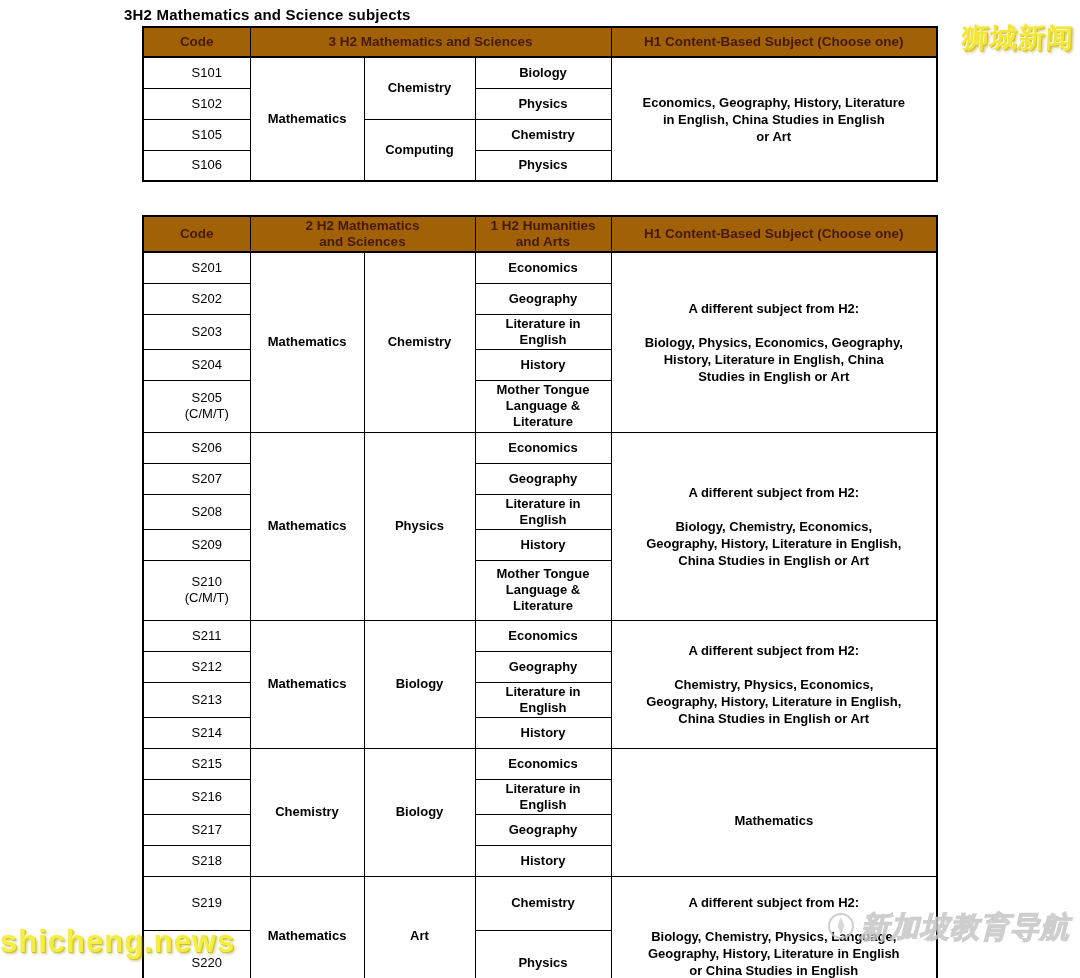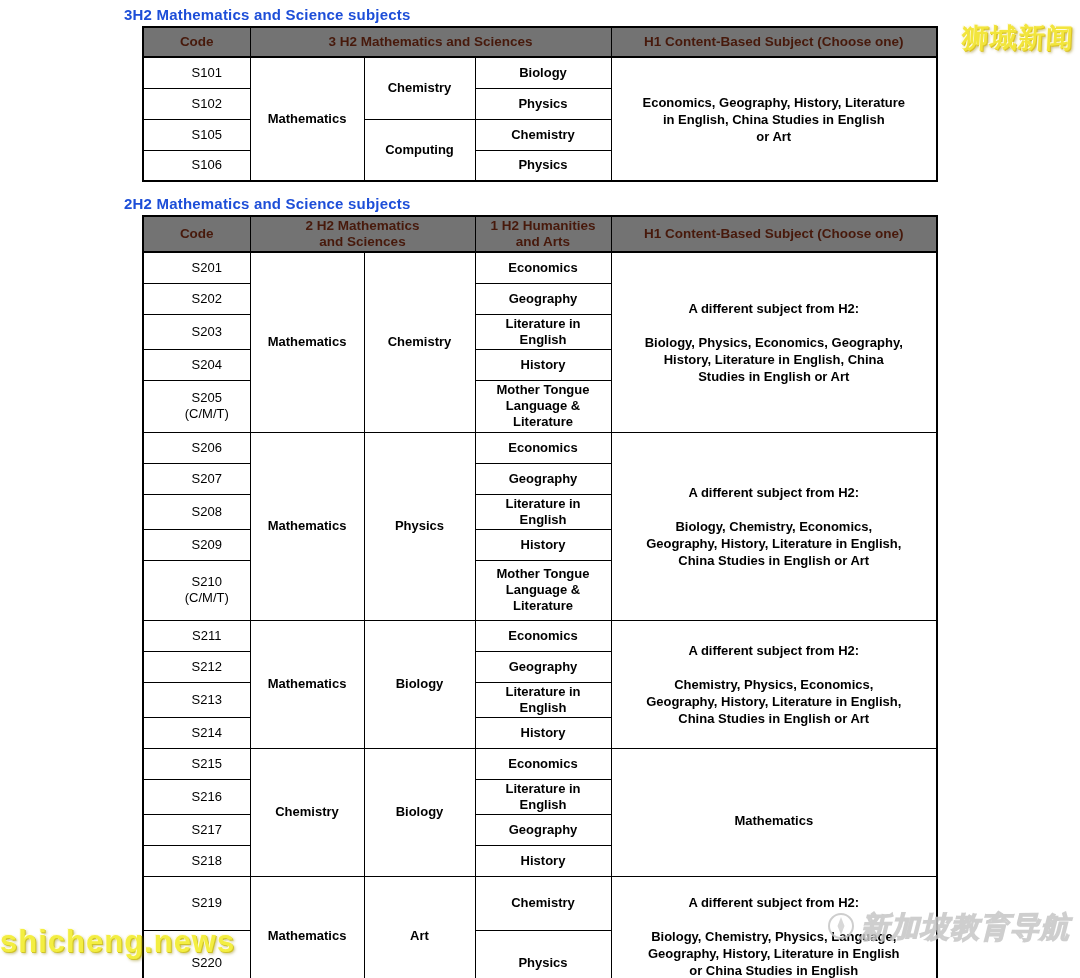--- a/index.html
+++ b/index.html
@@ -1,29 +1,29 @@
 <!DOCTYPE html>
 <html><head>
 <meta charset="utf-8">
 <style>
   html,body{margin:0;padding:0;background:#fff;}
   .page{position:relative;width:1080px;height:978px;background:#ffffff;overflow:hidden;
         font-family:"Liberation Sans","DejaVu Sans",sans-serif;color:#000;}
 
-  .tbl-title{position:absolute;left:124px;font-size:15px;font-weight:bold;color:#1d4ed8;letter-spacing:.2px;}
+  .tbl-title{position:absolute;left:124px;font-size:15px;font-weight:bold;color:#000000;letter-spacing:.2px;}
   #t1-title{top:6px;}
   #t2-title{top:195px;}
 
   table{position:absolute;left:142px;border-collapse:collapse;table-layout:fixed;border:2px solid #000;}
   #table1{top:26px;}
   #table2{top:215px;}
 
   th,td{border:1px solid #000;text-align:center;vertical-align:middle;
         font-size:13px;line-height:16px;padding:0 3px;white-space:pre-line;overflow:hidden;}
-  th{background:#737373;color:#47190b;font-size:13.5px;font-weight:bold;border-bottom:2px solid #000;}
+  th{background:#a16207;color:#47190b;font-size:13.5px;font-weight:bold;border-bottom:2px solid #000;}
   td.code{font-weight:normal;padding-left:23px;}
   td.b{font-weight:bold;}
   td.h1cell{padding:0 8px;line-height:17px;}
   .h1p{display:block;font-weight:bold;}
   .h1o{display:block;font-weight:bold;}
 
   tr.h30{height:30px;} tr.h31{height:31px;} tr.h35{height:35px;} tr.h36{height:36px;}
   tr.h37{height:37px;} tr.h45{height:45px;} tr.h52{height:52px;} tr.h60{height:60px;}
 
   .wm{position:absolute;z-index:6;pointer-events:none;}
@@ -76,21 +76,20 @@
         <td class="b" rowspan="2">Computing</td>
         <td class="b">Chemistry</td>
       </tr>
       <tr class="h31">
         <td class="code">S106</td>
         <td class="b">Physics</td>
       </tr>
     </tbody>
   </table>
 
-  <div class="tbl-title" id="t2-title">2H2 Mathematics and Science subjects</div>
 
   <table id="table2">
     <colgroup>
         <col style="width:107px">
         <col style="width:114px">
         <col style="width:111px">
         <col style="width:136px">
         <col style="width:326px">
       </colgroup>
     <tbody>

